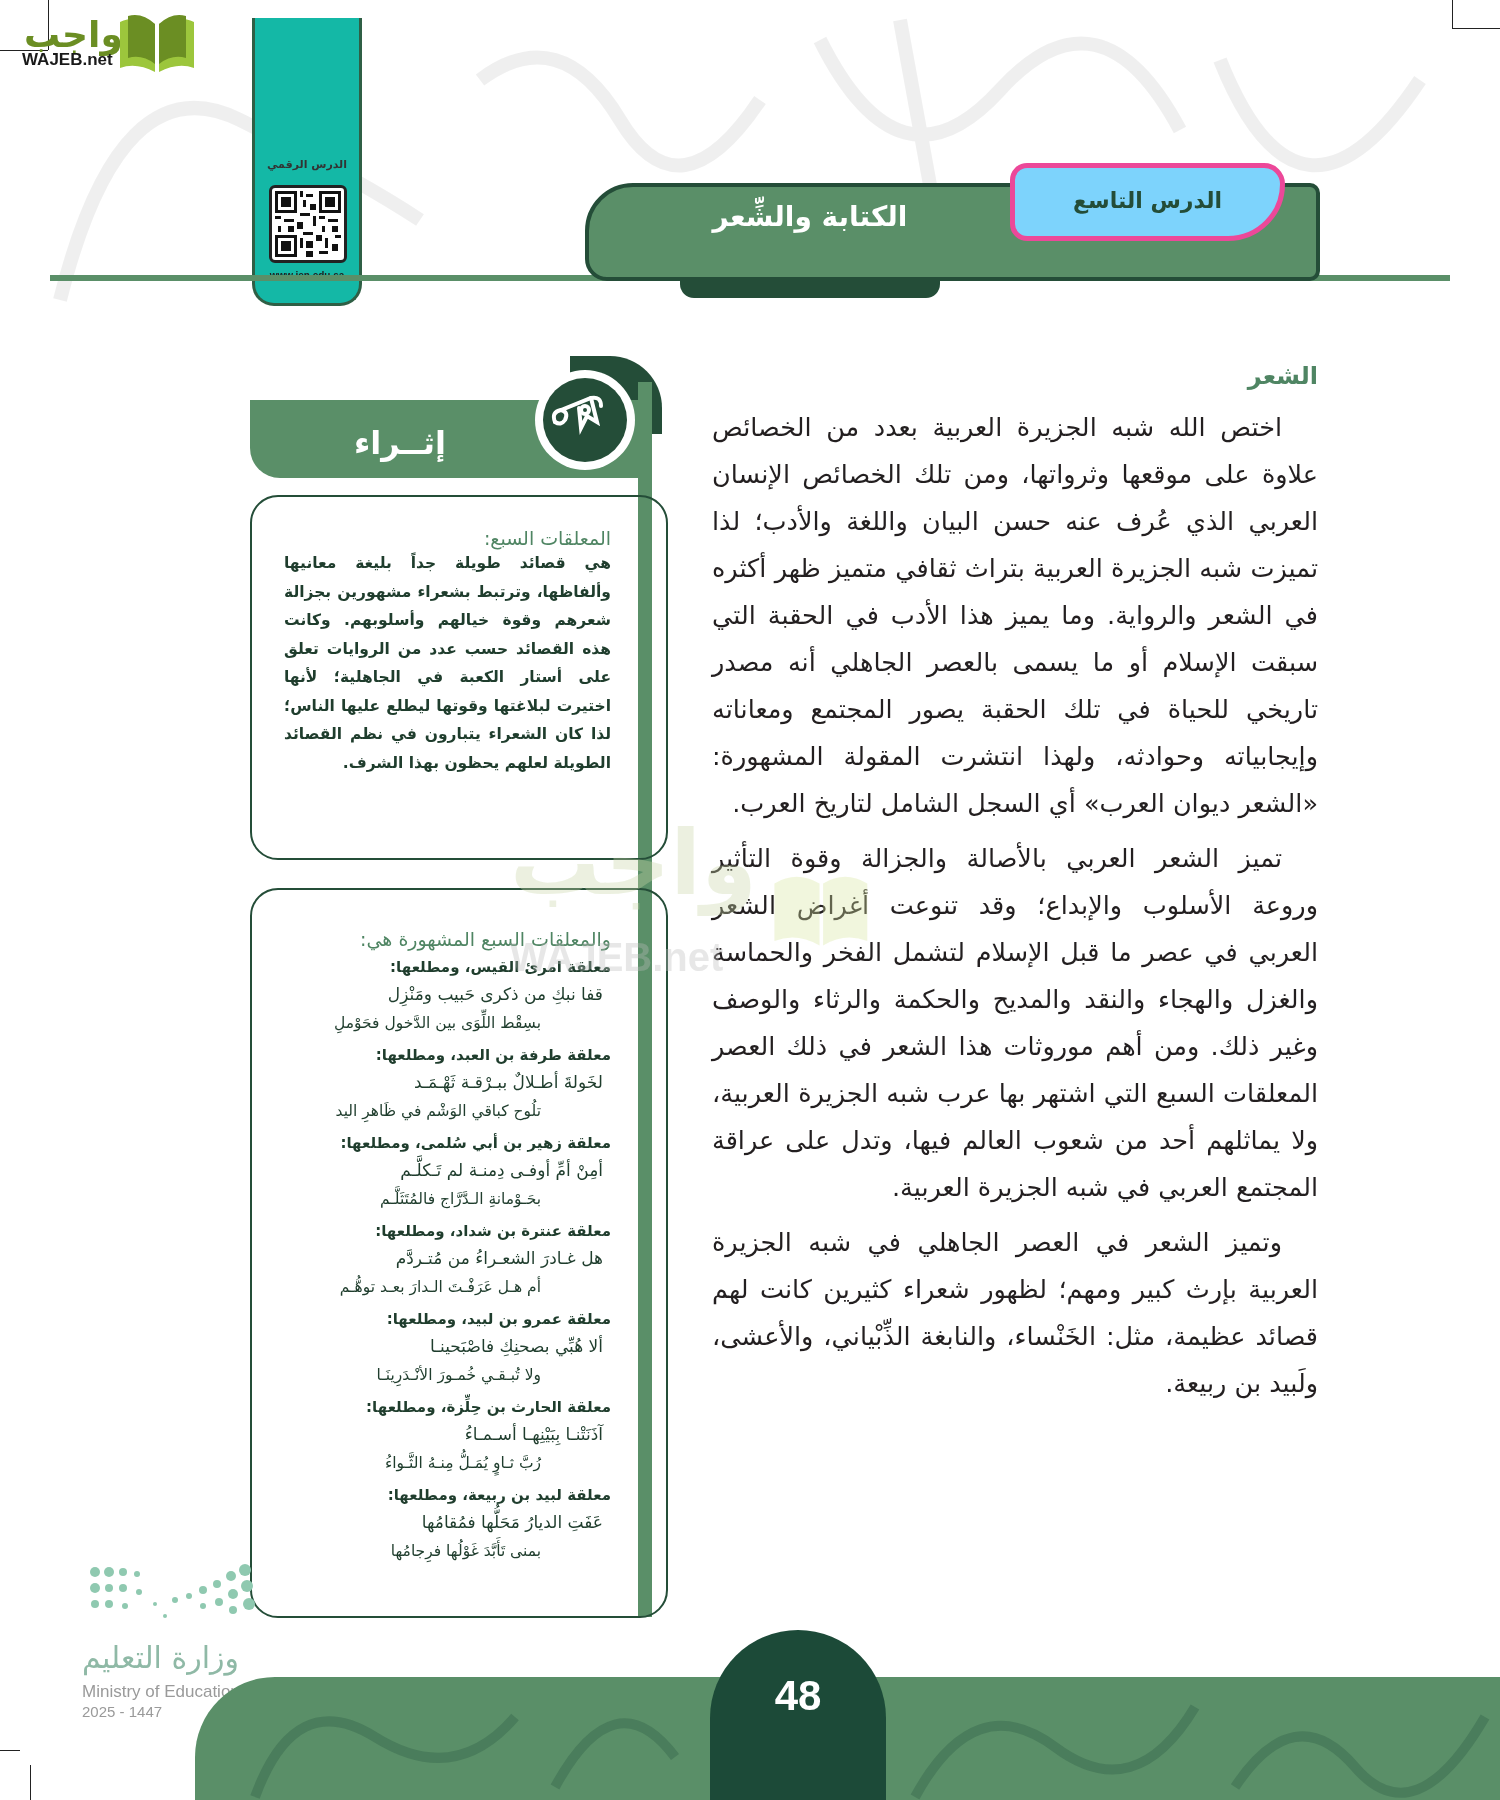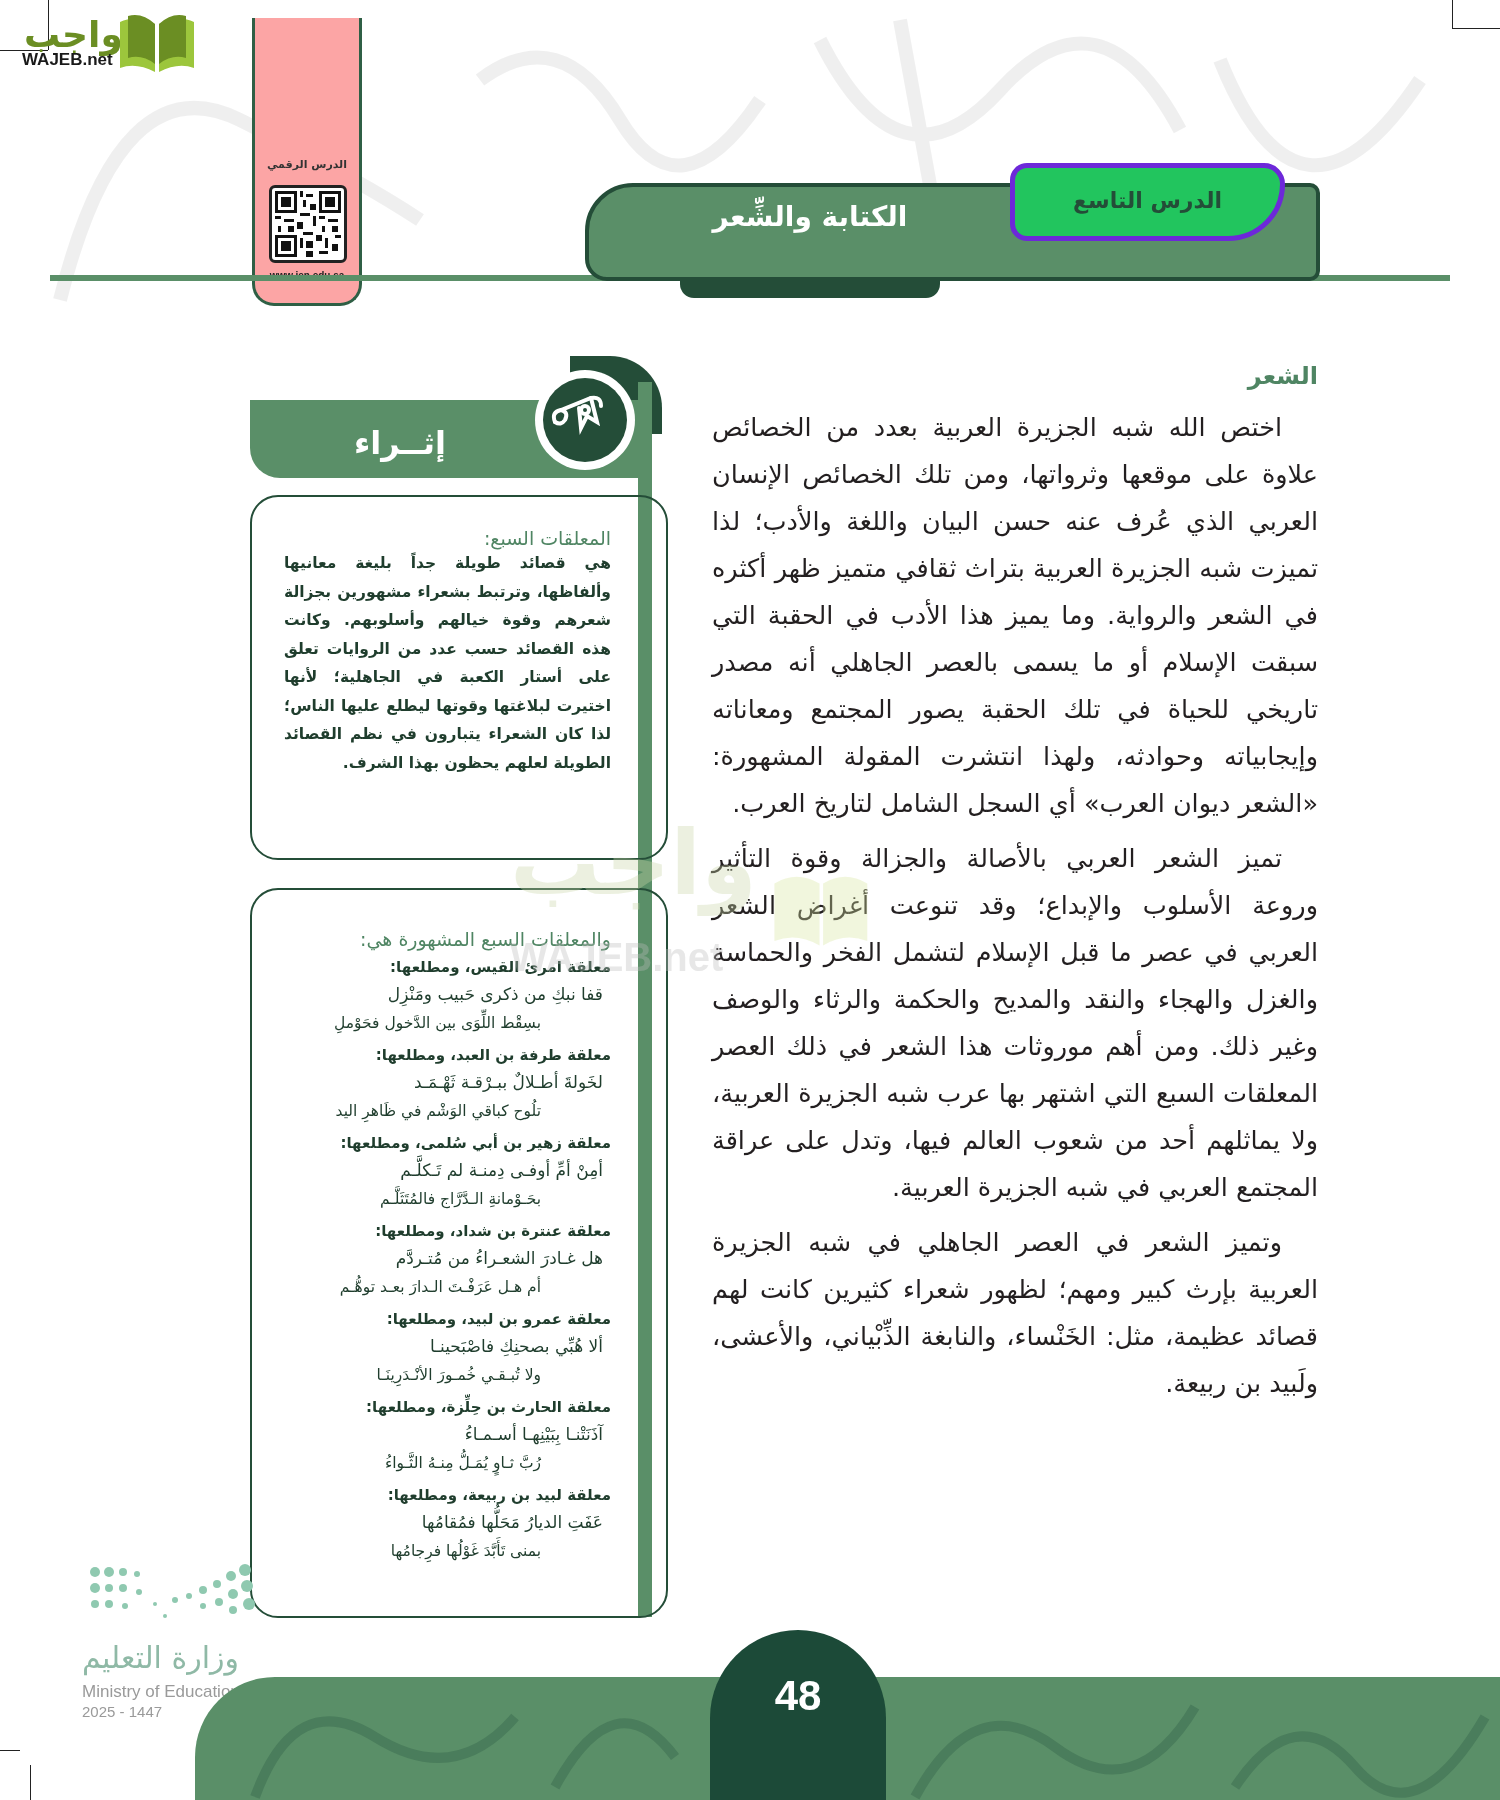--- a/index.html
+++ b/index.html
@@ -11,34 +11,34 @@
   
   .crop { position: absolute; background: #222; }
 
   
   .wajeb-logo { position: absolute; left: 10px; top: 8px; width: 180px; height: 60px; }
   .wajeb-text { position: absolute; left: 14px; top: 6px; font-family: "DejaVu Sans", sans-serif; font-weight: bold; font-size: 36px; color: #6b8e23; direction: rtl; }
   .wajeb-net { position: absolute; left: 12px; top: 42px; font-family: "Liberation Sans", sans-serif; font-weight: bold; font-size: 17px; color: #1a1a1a; }
   .wajeb-book { position: absolute; left: 106px; top: 4px; width: 82px; height: 62px; }
 
   
-  .digital-tab { position: absolute; left: 252px; top: 18px; width: 110px; height: 288px; border: 3px solid #2f5f45; border-top: none; border-radius: 0 0 22px 22px; background: #fca5a5; }
+  .digital-tab { position: absolute; left: 252px; top: 18px; width: 110px; height: 288px; border: 3px solid #2f5f45; border-top: none; border-radius: 0 0 22px 22px; background: #14b8a6; }
   .digital-label { position: absolute; left: 0; width: 100%; top: 140px; text-align: center; font-size: 11px; font-weight: bold; color: #333; direction: rtl; }
   .qr { position: absolute; left: 14px; top: 167px; width: 78px; height: 78px; border: 3px solid #222; border-radius: 6px; background: #fff; padding: 3px; }
   .qr svg { width: 100%; height: 100%; }
   .digital-url { position: absolute; left: 0; width: 100%; top: 252px; text-align: center; font-family: "Liberation Sans", sans-serif; font-size: 10px; font-weight: bold; color: #222; }
 
   
   .header-rule { position: absolute; left: 50px; top: 275px; width: 1400px; height: 6px; background: #5a8f68; }
 
   
   .title-band { position: absolute; left: 585px; top: 183px; width: 735px; height: 98px; background: #5a8f68; border: 4px solid #244d38; border-radius: 48px 10px 10px 22px; }
   .title-tail { position: absolute; left: 680px; top: 278px; width: 260px; height: 20px; background: #244d38; border-radius: 0 0 14px 14px; }
   .title-text { position: absolute; left: 680px; top: 200px; width: 260px; text-align: center; font-size: 28px; font-weight: bold; color: #fff; direction: rtl; }
-  .lesson-tab { position: absolute; left: 1010px; top: 163px; width: 275px; height: 78px; background: #22c55e; border: 5px solid #6d28d9; border-radius: 18px 22px 60px 18px; }
+  .lesson-tab { position: absolute; left: 1010px; top: 163px; width: 275px; height: 78px; background: #7dd3fc; border: 5px solid #ec4899; border-radius: 18px 22px 60px 18px; }
   .lesson-tab-text { position: absolute; left: 0; width: 100%; top: 20px; text-align: center; font-size: 22px; font-weight: bold; color: #244d38; direction: rtl; }
 
   
   .main-col { position: absolute; left: 712px; top: 362px; width: 606px; direction: rtl; }
   .section-title { font-size: 24px; font-weight: bold; color: #4f8563; margin-bottom: 14px; }
   .para { font-family: "DejaVu Sans", sans-serif; font-size: 25.5px; line-height: 47px; text-align: justify; text-align-last: right; color: #231f20; text-indent: 36px; margin-bottom: 8px; }
 
   
   .enrich-rail { position: absolute; left: 638px; top: 382px; width: 14px; height: 1235px; background: #5a8f68; }
   .enrich-corner { position: absolute; left: 570px; top: 356px; width: 92px; height: 78px; background: #244d38; border-radius: 0 52px 0 0; }

